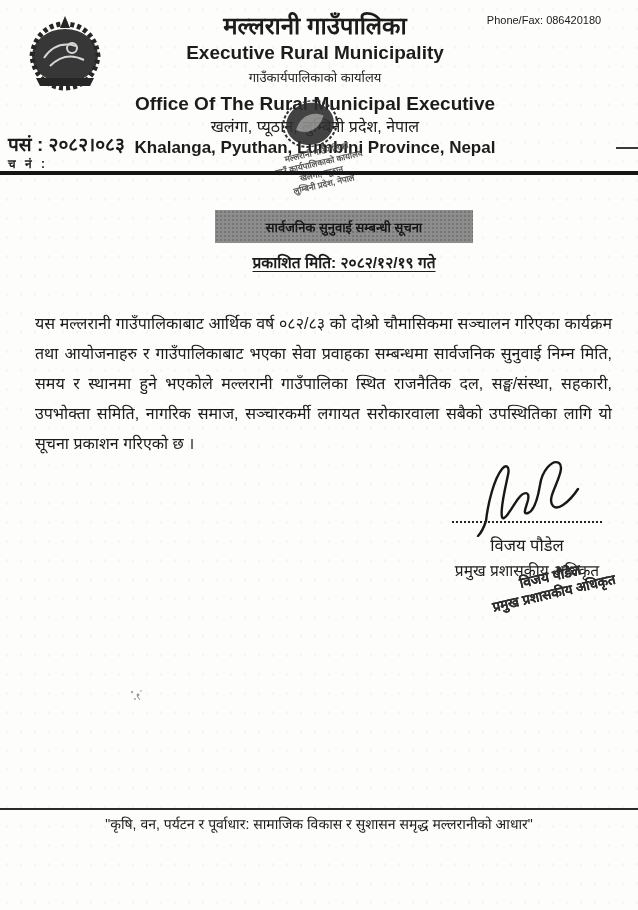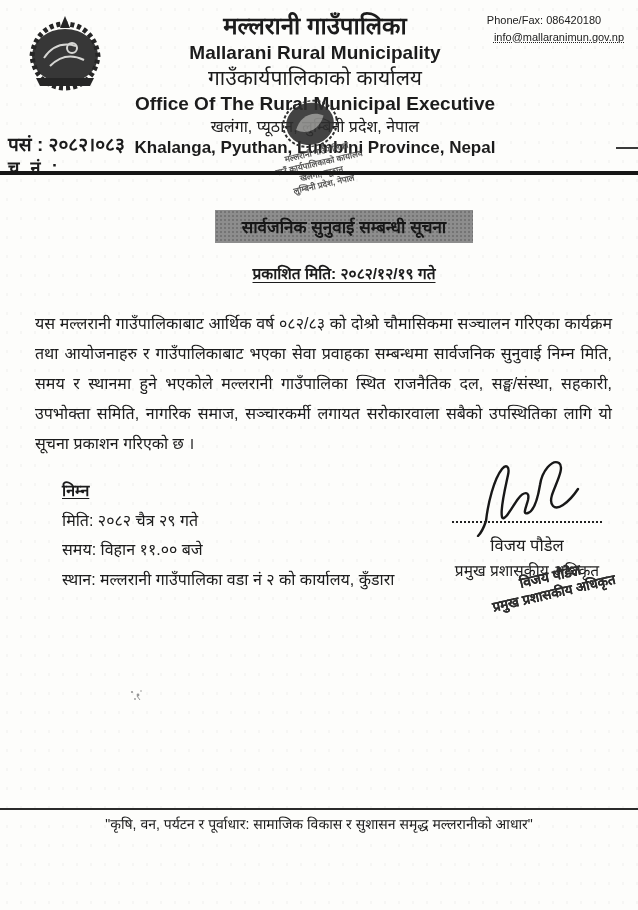--- a/index.html
+++ b/index.html
@@ -14,43 +14,43 @@
     color:#1c1c1c;
     overflow:hidden;
   }
   .abs{position:absolute;}
 
   
   .logo{left:24px;top:12px;width:82px;height:84px;}
   .head-center{left:125px;top:10px;width:380px;text-align:center;}
   .h-np1{font-size:24px;font-weight:bold;line-height:31px;}
   .h-en1{font-size:19px;font-weight:bold;line-height:23px;}
-  .h-np2{font-size:21px;line-height:28px;}
+  .h-np2{font-size:13px;line-height:28px;}
   .h-en2{font-size:19px;font-weight:bold;line-height:24px;}
   .h-np3{font-size:16px;line-height:22px;}
   .h-en3{font-size:17px;font-weight:bold;line-height:19px;}
   .contact{left:452px;top:12px;width:184px;font-size:11px;line-height:16.5px;color:#202020;text-align:center;}
   .contact .u{text-decoration:underline;text-decoration-style:dotted;}
   .contact .indent{padding-left:30px;}
   .refline{left:8px;top:131px;font-size:19px;font-weight:bold;}
-  .chln{left:8px;top:155px;font-size:18px;font-weight:bold;letter-spacing:3px;}
+  .chln{left:8px;top:155px;font-size:12px;font-weight:bold;letter-spacing:3px;}
   .rule-thick{left:0;top:171px;width:638px;height:4px;background:#161616;}
   .rule-stub{left:616px;top:147px;width:22px;height:2px;background:#3a3a3a;}
 
   
   .office-stamp{left:250px;top:100px;width:134px;height:108px;transform:rotate(-13deg);text-align:center;color:#3d3d3d;}
   .office-stamp .st-line{font-size:8.5px;font-weight:bold;line-height:11px;white-space:nowrap;opacity:.85;}
   .office-stamp svg{display:block;margin:0 auto 1px auto;}
 
   
   .band{left:215px;top:210px;width:258px;height:33px;background:#8d8d8d;
         background-image:radial-gradient(rgba(0,0,0,.18) 1px, transparent 1.2px);background-size:4px 4px;
         display:flex;align-items:center;justify-content:center;}
-  .band span{font-size:17px;font-weight:bold;color:#171717;white-space:nowrap;}
-  .pubdate{left:195px;top:262px;width:298px;text-align:center;font-size:15.5px;font-weight:bold;
+  .band span{font-size:13px;font-weight:bold;color:#171717;white-space:nowrap;}
+  .pubdate{left:195px;top:251px;width:298px;text-align:center;font-size:15.5px;font-weight:bold;
            text-decoration:underline;text-underline-offset:3px;}
 
   
   .body-par{left:35px;top:309px;width:577px;font-size:16px;line-height:30px;text-align:justify;}
 
   .details{left:62px;top:476px;font-size:16px;line-height:29.5px;}
   .details .dh{font-weight:bold;text-decoration:underline;text-underline-offset:2px;}
 
   
   .sig-block{left:438px;top:455px;width:178px;text-align:center;}
@@ -85,30 +85,29 @@
       <g stroke="#f2f2ef" stroke-width="2" fill="none" opacity=".85">
         <path d="M20 46 C28 34 38 30 52 34"></path>
         <path d="M26 54 C36 44 48 42 60 48"></path>
         <circle cx="48" cy="36" r="5"></circle>
       </g>
     </svg>
   </div>
 
   <div class="abs head-center">
     <div class="h-np1">मल्लरानी गाउँपालिका</div>
-    <div class="h-en1">Mallarani Rural Municipality</div>
+    <div class="h-en1">Executive Rural Municipality</div>
     <div class="h-np2">गाउँकार्यपालिकाको कार्यालय</div>
     <div class="h-en2">Office Of The Rural Municipal Executive</div>
     <div class="h-np3">खलंगा, प्यूठान, लुम्बिनी प्रदेश, नेपाल</div>
     <div class="h-en3">Khalanga, Pyuthan, Lumbini Province, Nepal</div>
   </div>
 
   <div class="abs contact">
     <div>Phone/Fax: 086420180</div>
-    <div class="u indent">info@mallaranimun.gov.np</div>
   </div>
 
   <div class="abs refline">पसं :  २०८२।०८३</div>
   <div class="abs chln">च नं :</div>
 
   <div class="abs office-stamp">
     <svg width="58" height="46" viewBox="0 0 58 46">
       <ellipse cx="29" cy="23" rx="24" ry="21" fill="#2f2f2f" opacity=".9"></ellipse>
       <ellipse cx="29" cy="23" rx="27" ry="23" fill="none" stroke="#2f2f2f" stroke-width="2" stroke-dasharray="3 2"></ellipse>
       <path d="M14 26 C20 14 34 10 44 18 C38 30 24 34 14 26 Z" fill="#f0f0ec" opacity=".45"></path>
@@ -122,26 +121,20 @@
   <div class="abs rule-stub"></div>
   <div class="abs rule-thick"></div>
 
   <div class="abs band">
     <span>सार्वजनिक सुनुवाई सम्बन्धी सूचना</span>
   </div>
   <div class="abs pubdate">प्रकाशित मिति: २०८२/१२/१९ गते</div>
 
   <div class="abs body-par">यस मल्लरानी गाउँपालिकाबाट आर्थिक वर्ष ०८२/८३ को दोश्रो चौमासिकमा सञ्चालन गरिएका कार्यक्रम तथा आयोजनाहरु र गाउँपालिकाबाट भएका सेवा प्रवाहका सम्बन्धमा सार्वजनिक सुनुवाई निम्न मिति, समय र स्थानमा हुने भएकोले मल्लरानी गाउँपालिका स्थित राजनैतिक दल, सङ्घ/संस्था, सहकारी, उपभोक्ता समिति, नागरिक समाज, सञ्चारकर्मी लगायत सरोकारवाला सबैको उपस्थितिका लागि यो सूचना प्रकाशन गरिएको छ ।</div>
 
-  <div class="abs details">
-    <div class="dh">निम्न</div>
-    <div>मिति: २०८२ चैत्र २९ गते</div>
-    <div>समय: विहान ११.०० बजे</div>
-    <div>स्थान: मल्लरानी गाउँपालिका वडा नं २ को कार्यालय, कुँडारा</div>
-  </div>
 
   <div class="abs sig-block">
     <svg class="sig-svg" width="112" height="80" viewBox="0 0 112 80">
       <path d="M14 64 C12 70 9 76 6 79 M14 64 C16 46 22 22 30 12 C34 7 38 9 36 18 C33 32 28 52 30 60 C32 66 40 50 46 42 C52 34 58 34 56 43 C54 51 50 58 56 56 C62 54 66 40 68 28 C70 14 80 2 87 6 C93 10 84 26 80 38 C77 48 82 54 91 48 C97 44 102 38 106 32" fill="none" stroke="#181818" stroke-width="2.4" stroke-linecap="round" stroke-linejoin="round"></path>
     </svg>
     <div class="sig-dots"></div>
     <div class="sig-name">विजय पौडेल</div>
     <div class="sig-title">प्रमुख प्रशासकीय अधिकृत</div>
   </div>
 

